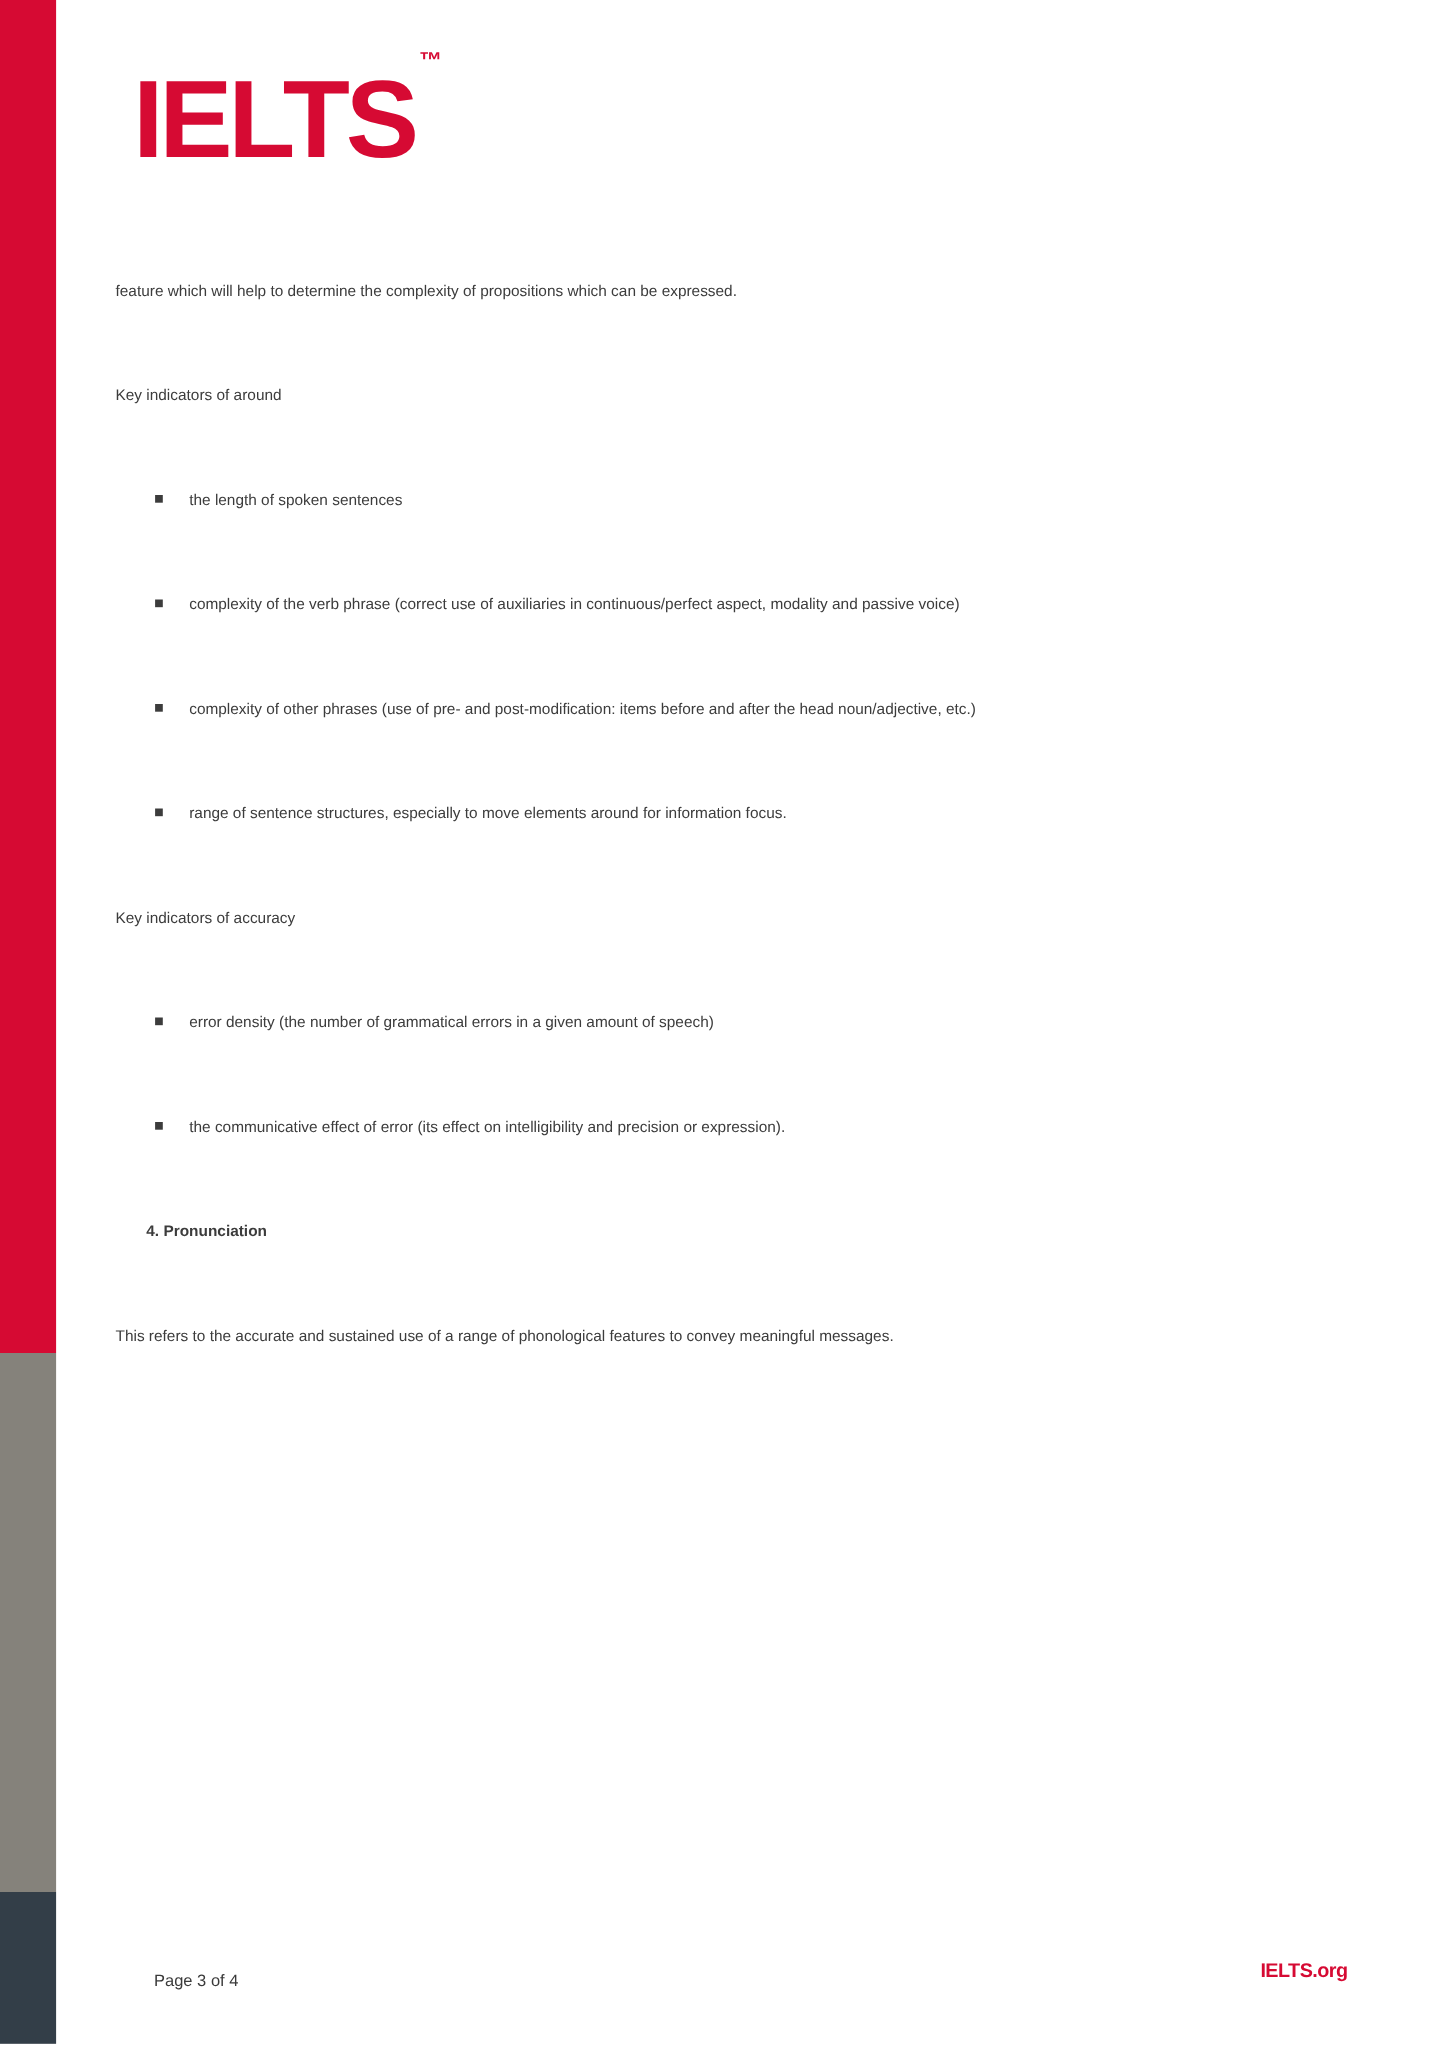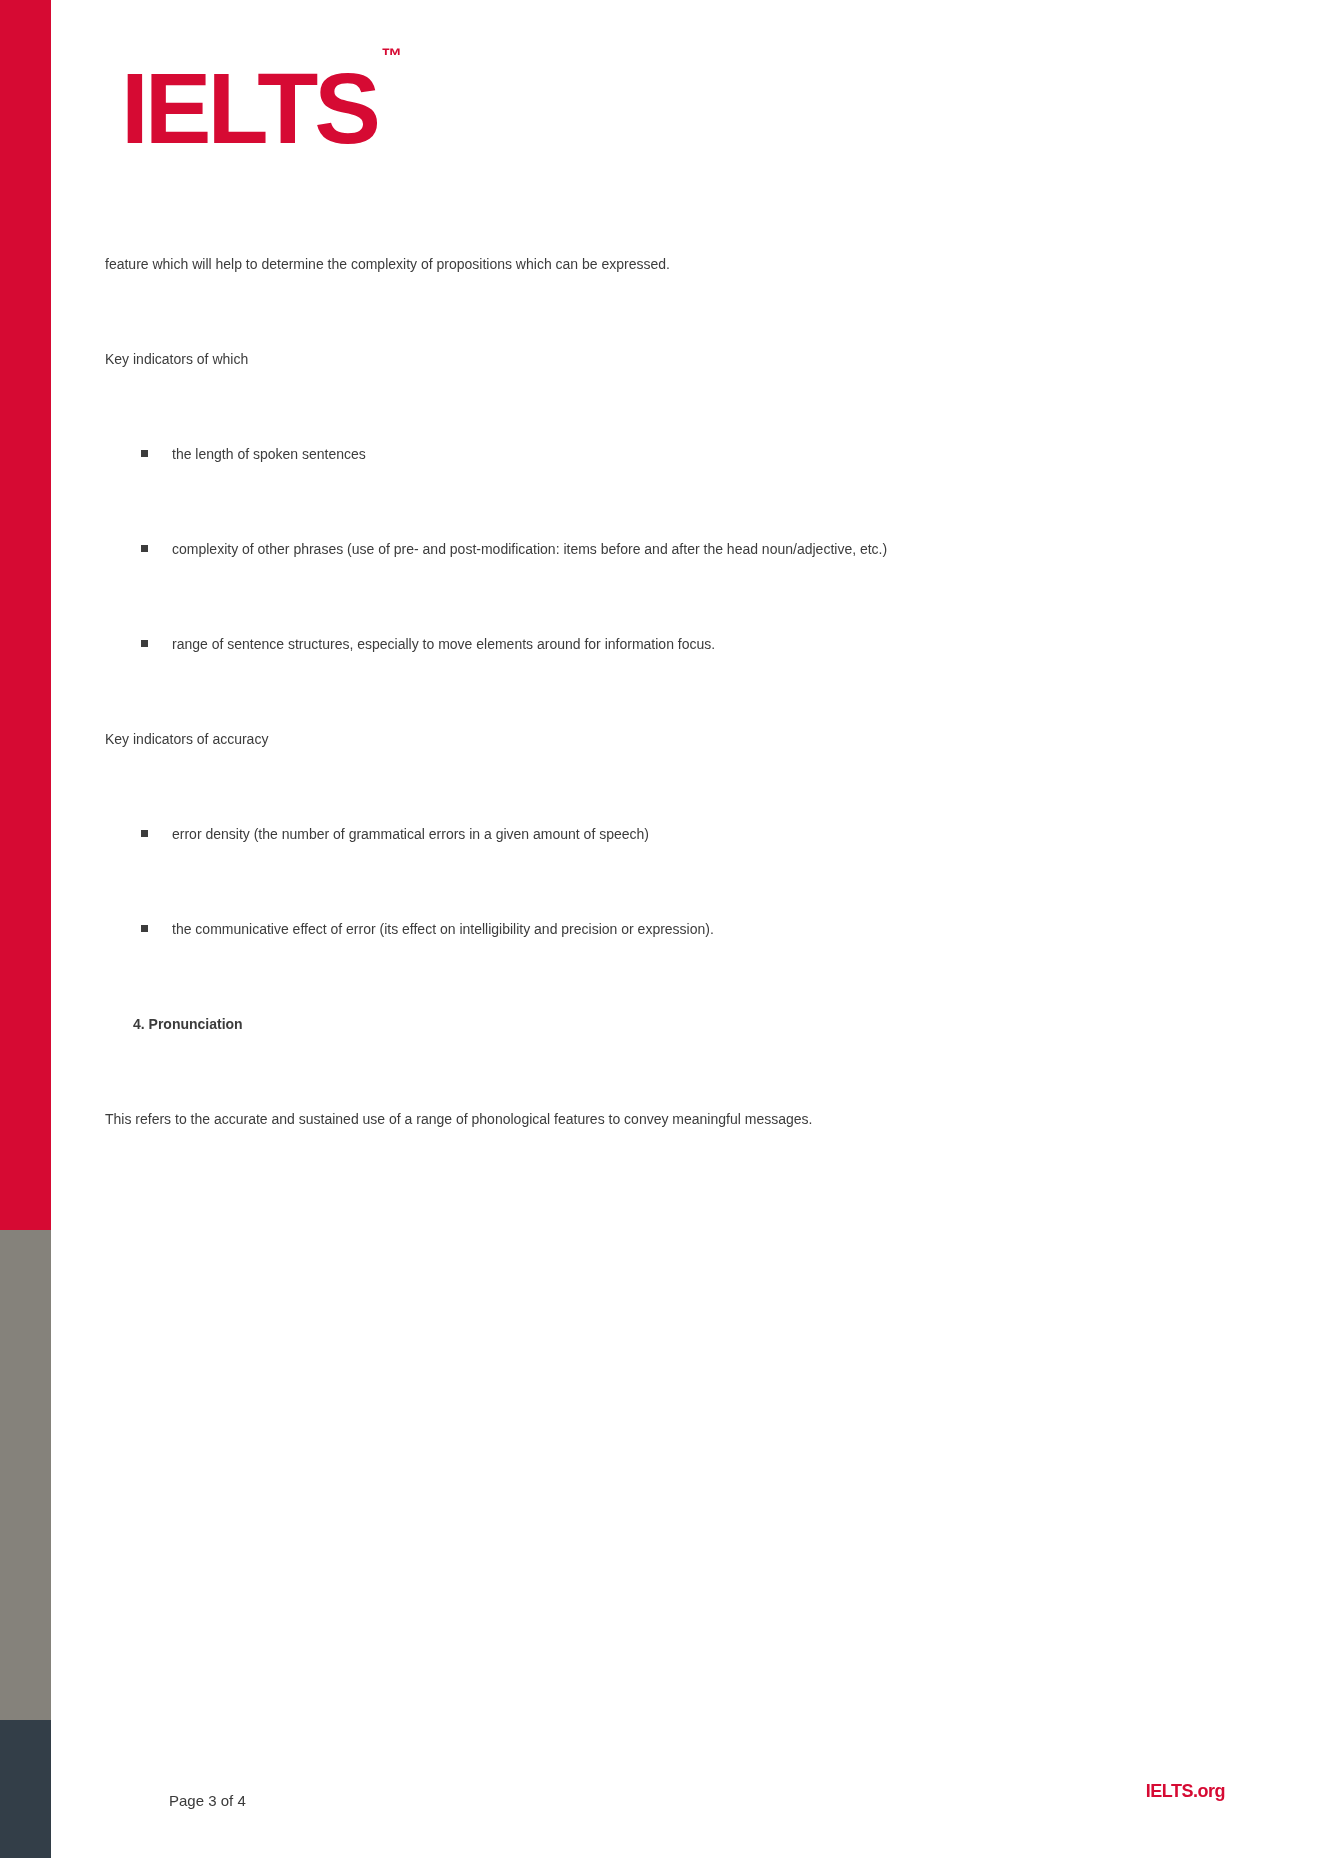--- a/index.html
+++ b/index.html
@@ -40,21 +40,21 @@
   .heading.bold { font-weight:bold;margin-left:28px; }
   .bullet-item { position:relative; padding-left:67px; }
   .bullet-item .sq {
     position:absolute; left:36px; top:14px;
     width:7px; height:7px; background:#3c3c3c; display:block;
   }
 
   
   .footer-pagenum {
     position:absolute; left:140px; top:1792px;
-    font-size:15px; color:#3a3a3a;margin-left:29px;
+    font-size:15px; color:#3a3a3a;
   }
   .footer-site {
     position:absolute; right:97px; top:1781px;
     font-size:18px; font-weight:bold; color:#d60a33;
     letter-spacing:-0.5px;
   }
 </style>
 </head>
 <body>
 
@@ -63,25 +63,29 @@
   <div class="accent red"></div>
   <div class="accent gray"></div>
   <div class="accent dark"></div>
 
   <div class="logo"><span>IELTS</span><span class="tm">™</span></div>
 
   <div class="doc">
 
     <p class="block para">feature which will help to determine the complexity of propositions which can be expressed.</p>
 
-    <p class="block heading">Key indicators of which</p>
+    <p class="block heading">Key indicators of around</p>
 
     <div class="block bullet-item">
       <span class="sq"></span>
       <span>the length of spoken sentences</span>
+    </div>
+    <div class="block bullet-item">
+      <span class="sq"></span>
+      <span>complexity of the verb phrase (correct use of auxiliaries in continuous/perfect aspect, modality and passive voice)</span>
     </div>
     <div class="block bullet-item">
       <span class="sq"></span>
       <span>complexity of other phrases (use of pre- and post-modification: items before and after the head noun/adjective, etc.)</span>
     </div>
     <div class="block bullet-item">
       <span class="sq"></span>
       <span>range of sentence structures, especially to move elements around for information focus.</span>
     </div>
 

